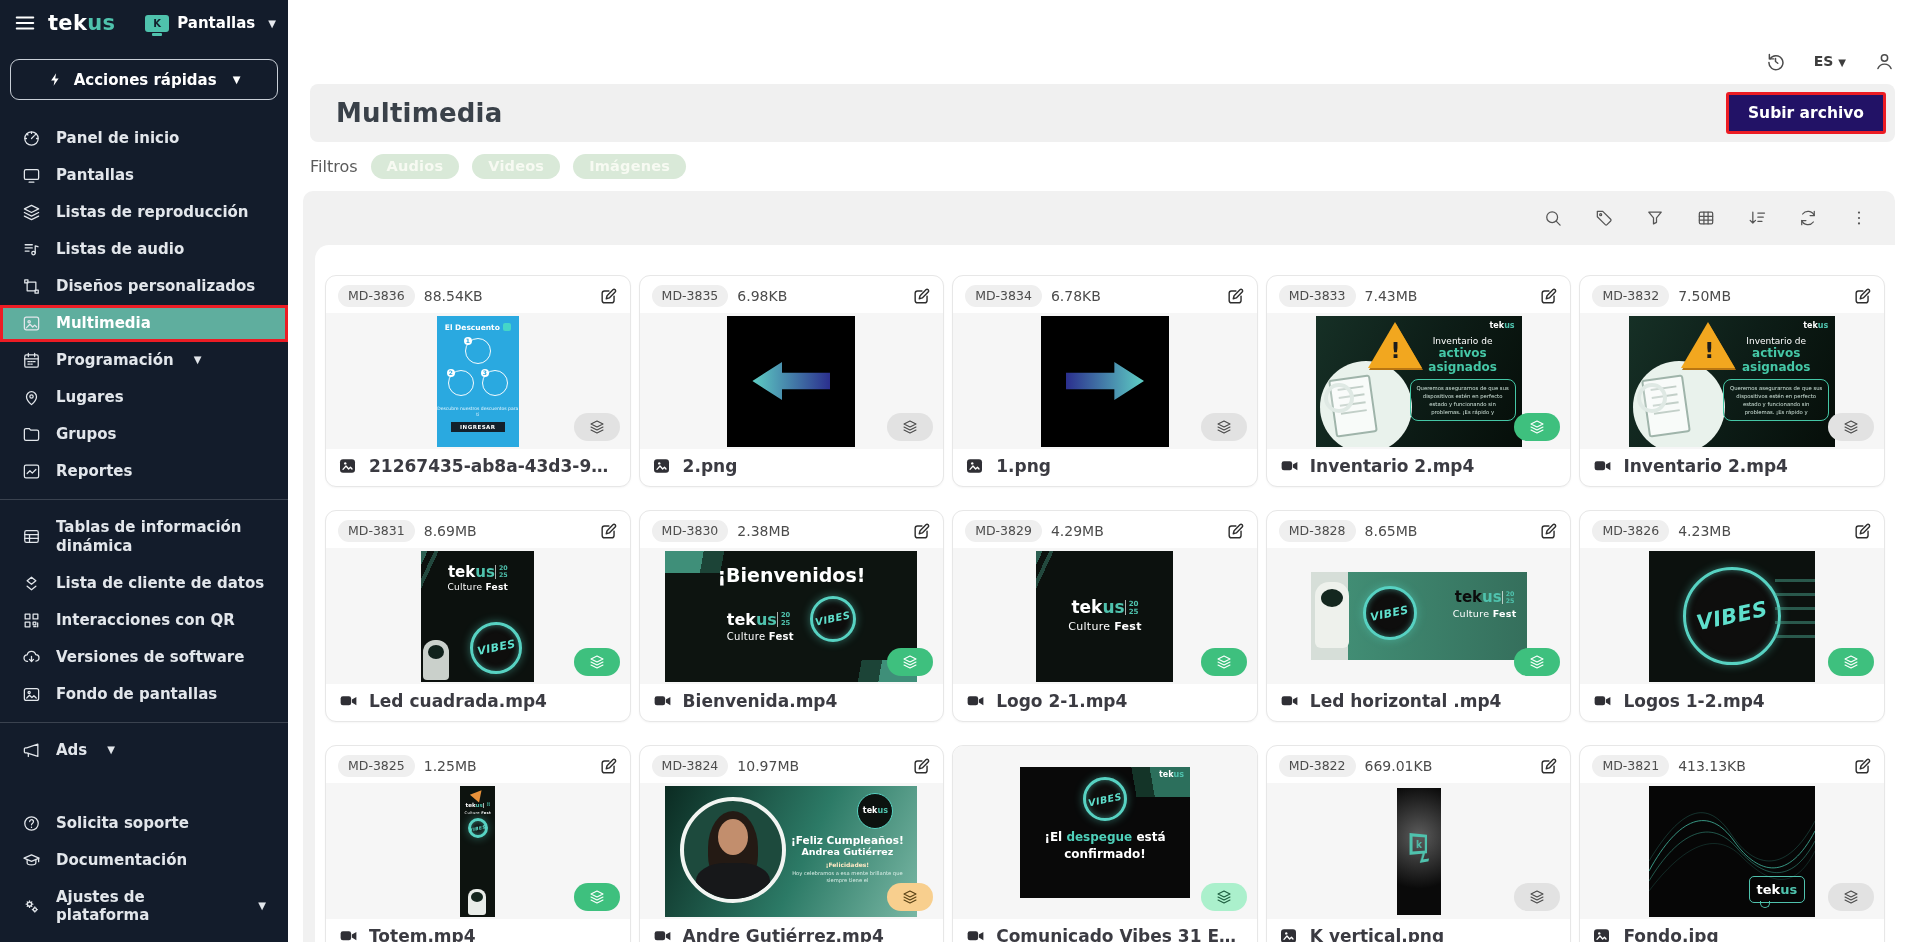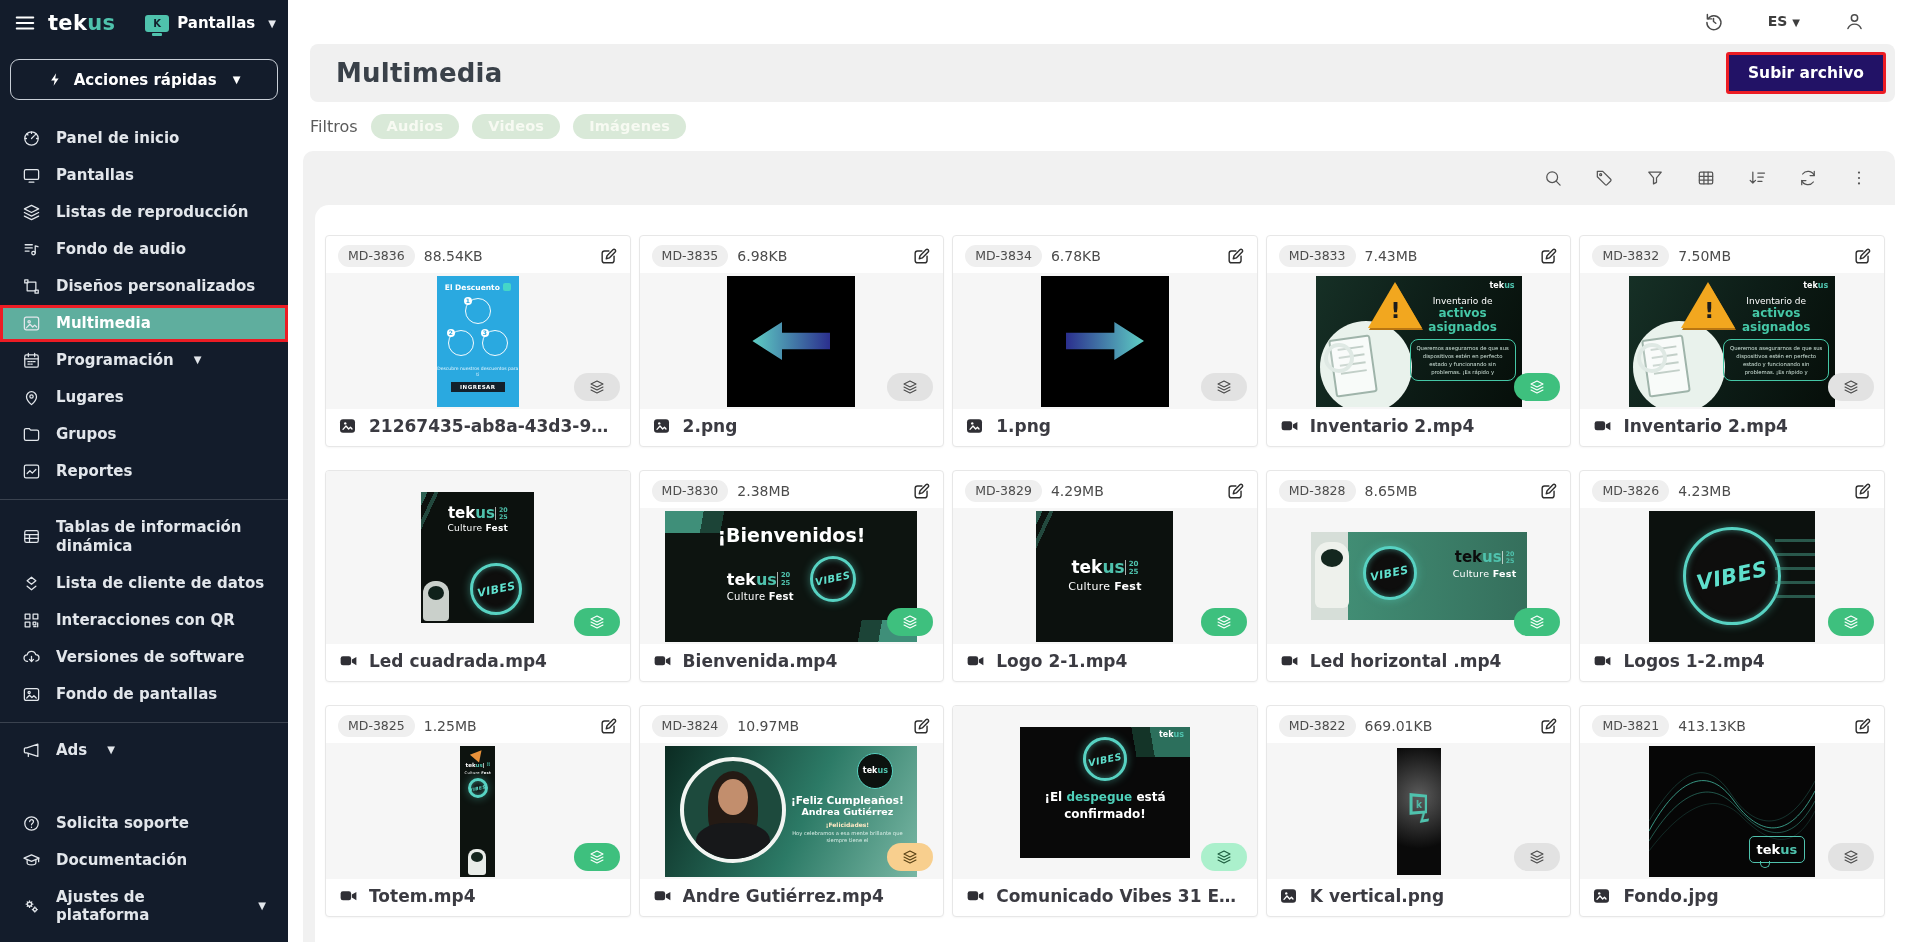--- a/index.html
+++ b/index.html
@@ -39,21 +39,21 @@
   .side-item { display:flex; align-items:center; gap:15px; padding:9px 22px;
     font-size:15px; font-weight:600; color:#e2e6eb; cursor:pointer; line-height:1.25; }
   .side-item .ico { width:19px; min-width:19px; height:19px; display:flex; align-items:center; justify-content:center; }
   .side-item .ico svg { width:19px; height:19px; stroke:#e2e6eb; fill:none; stroke-width:1.6; stroke-linecap:round; stroke-linejoin:round; }
   .side-item.active { background:#5fae9e; border:3px solid #ec1c24; padding:6px 19px; color:#fff; }
   .sdivider { height:1px; background:#3a424f; margin:9px 0; }
   .side-footer { margin-top:auto; padding-bottom:8px; }
 
   
   .main { flex:1; min-width:0; display:flex; flex-direction:column; height:100%; background:#fff; }
-  .top-white { height:42px; display:flex; align-items:center; justify-content:flex-end; gap:44px; padding-right:44px; }
+  .top-white { height:42px; display:flex; align-items:center; justify-content:flex-end; gap:28px; padding-right:14px;margin-top:40px; }
   .top-ico { cursor:pointer; display:flex; align-items:center; }
   .top-ico svg { width:21px; height:21px; stroke:#4b4b4b; fill:none; stroke-width:1.7; stroke-linecap:round; stroke-linejoin:round; }
   .lang { font-size:14px; font-weight:700; color:#3e3e3e; cursor:pointer; }
   .lang .caret { color:#3e3e3e; }
 
   .header-bar { margin:2px 14px 0 22px; background:#f0f0f0; border-radius:8px; height:58px;
     display:flex; align-items:center; justify-content:space-between; padding:0 9px 0 26px; }
   .page-title { font-size:26px; font-weight:800; color:#3a4149; letter-spacing:.2px; }
   .upload-btn { background:#221266; color:#fff; font-size:15.5px; font-weight:600;
     padding:9px 19px; border:3px solid #ec1c24; border-radius:3px; cursor:pointer;
@@ -69,21 +69,21 @@
   .tool-row { height:54px; min-height:54px; display:flex; align-items:center; justify-content:flex-end;
     gap:31px; padding-right:26px; }
   .tool-ico { cursor:pointer; display:flex; }
   .tool-ico svg { width:20px; height:20px; stroke:#555; fill:none; stroke-width:1.5; stroke-linecap:round; stroke-linejoin:round; }
 
   .white-panel { flex:1; min-height:0; margin-left:12px; background:#fff; border-radius:14px 0 0 0;
     padding:30px 10px 8px; display:grid; grid-template-columns:repeat(5,1fr);
     gap:23px 8px; align-content:start; overflow:hidden; }
 
   
-  .card { background:#fff; border:1px solid #e7e7e7; border-radius:4px; height:212px;
+  .card { background:#fff; border:1px solid #e7e7e7; border-radius:11px; height:212px;
     display:flex; flex-direction:column; overflow:hidden; box-shadow:0 1px 2px rgba(0,0,0,.04); cursor:pointer; }
   .card-head { display:flex; align-items:center; gap:9px; padding:9px 12px 6px; }
   .id-pill { background:#efefef; border-radius:12px; padding:3px 10px 4px; font-size:12.5px; color:#4c4c4c; }
   .size { font-size:14px; color:#4c4c4c; }
   .edit { margin-left:auto; cursor:pointer; display:flex; }
   .edit svg { width:19px; height:19px; stroke:#2e2e2e; fill:none; stroke-width:1.8; stroke-linecap:round; stroke-linejoin:round; }
   .thumb-strip { position:relative; flex:1; background:#f6f6f6; display:flex; align-items:center; justify-content:center; overflow:hidden; }
   .layers-badge { position:absolute; right:10px; bottom:8px; width:46px; height:28px; border-radius:14px;
     display:flex; align-items:center; justify-content:center; cursor:pointer; }
   .layers-badge svg { width:16px; height:16px; fill:none; stroke-width:1.6; stroke-linecap:round; stroke-linejoin:round; }
@@ -271,21 +271,21 @@
           <span class="lbl">Listas de reproducción</span>
         </div>
         <div class="side-item">
           <span class="ico">
             <svg viewBox="0 0 24 24" class="">
               <path d="M4 6h9M4 10h9M4 14h5"></path>
               <circle cx="14.5" cy="16.5" r="2.2"></circle>
               <path d="M16.7 16.5v-9l3.5 1"></path>
             </svg>
           </span>
-          <span class="lbl">Fondo de audio</span>
+          <span class="lbl">Listas de audio</span>
         </div>
         <div class="side-item">
           <span class="ico">
             <svg viewBox="0 0 24 24" class="">
               <rect x="6.5" y="6.5" width="11" height="11"></rect>
               <rect x="3.5" y="3.5" width="4" height="4"></rect>
               <rect x="16.5" y="16.5" width="4" height="4"></rect>
             </svg>
           </span>
           <span class="lbl">Diseños personalizados</span>
@@ -719,20 +719,30 @@
       <span class="type-ico">
                 <svg viewBox="0 0 24 24" width="21" height="18">
                   <rect x="1.5" y="5.5" width="14" height="12" rx="3" fill="#2f2f35"></rect>
                   <path d="M16.5 10l6-3.5v11l-6-3.5z" fill="#2f2f35"></path>
                 </svg>
               </span>
       <span class="fname">Inventario 2.mp4</span>
     </div>
           </div>
           <div class="card">
+    <div class="card-head">
+      <span class="id-pill">MD-3831</span>
+      <span class="size">8.69MB</span>
+      <span class="edit">
+                <svg viewBox="0 0 24 24" class="">
+                  <path d="M12.5 5H7a3 3 0 0 0-3 3v9a3 3 0 0 0 3 3h9a3 3 0 0 0 3-3v-5.5"></path>
+                  <path d="M17.6 3.6a1.9 1.9 0 0 1 2.8 2.8L13 13.8l-3.8 1 1-3.8z"></path>
+                </svg>
+              </span>
+    </div>
     <div class="thumb-strip">
       <div class="th th-csq stripes">
                 <span class="tk" style="font-size:15px">
                   <b class="tkA">tek</b>
                   <b class="tkB">us</b>
                   <span class="yr">
                     <span>20</span>
                     <span>25</span>
                   </span>
                 </span>

